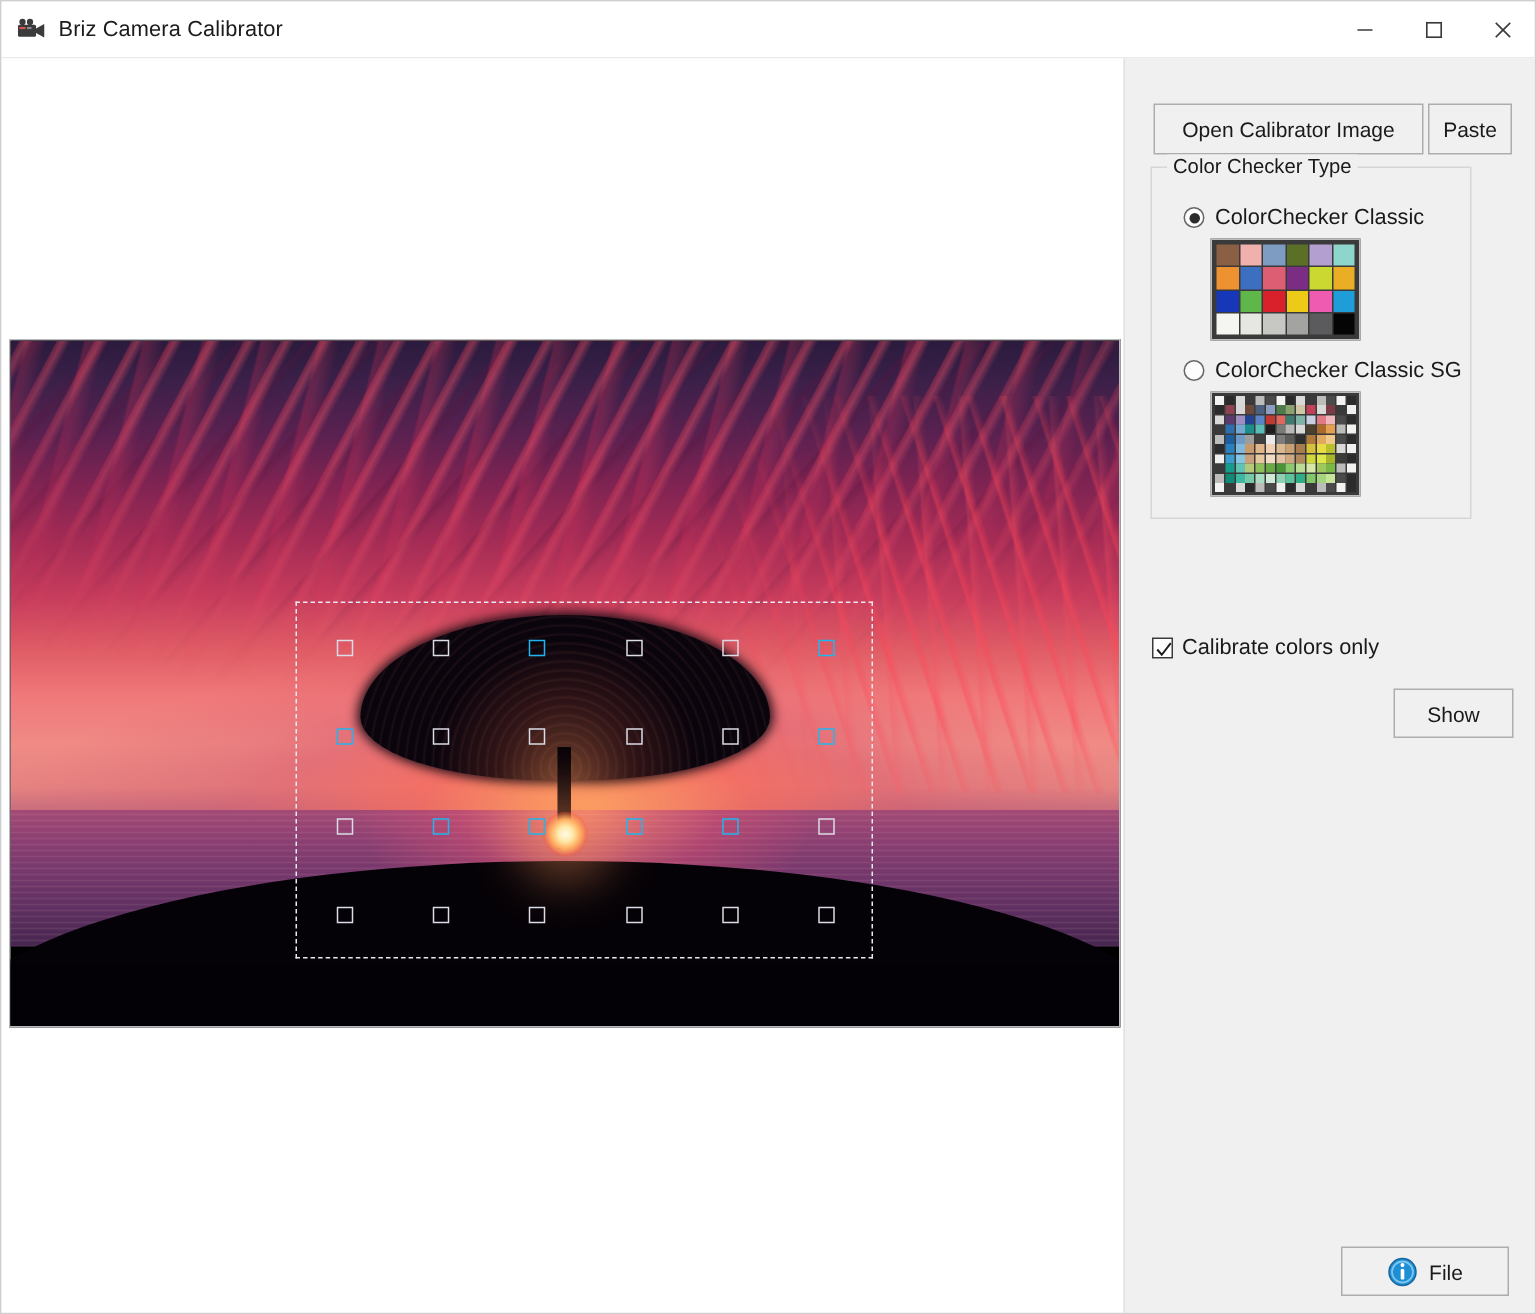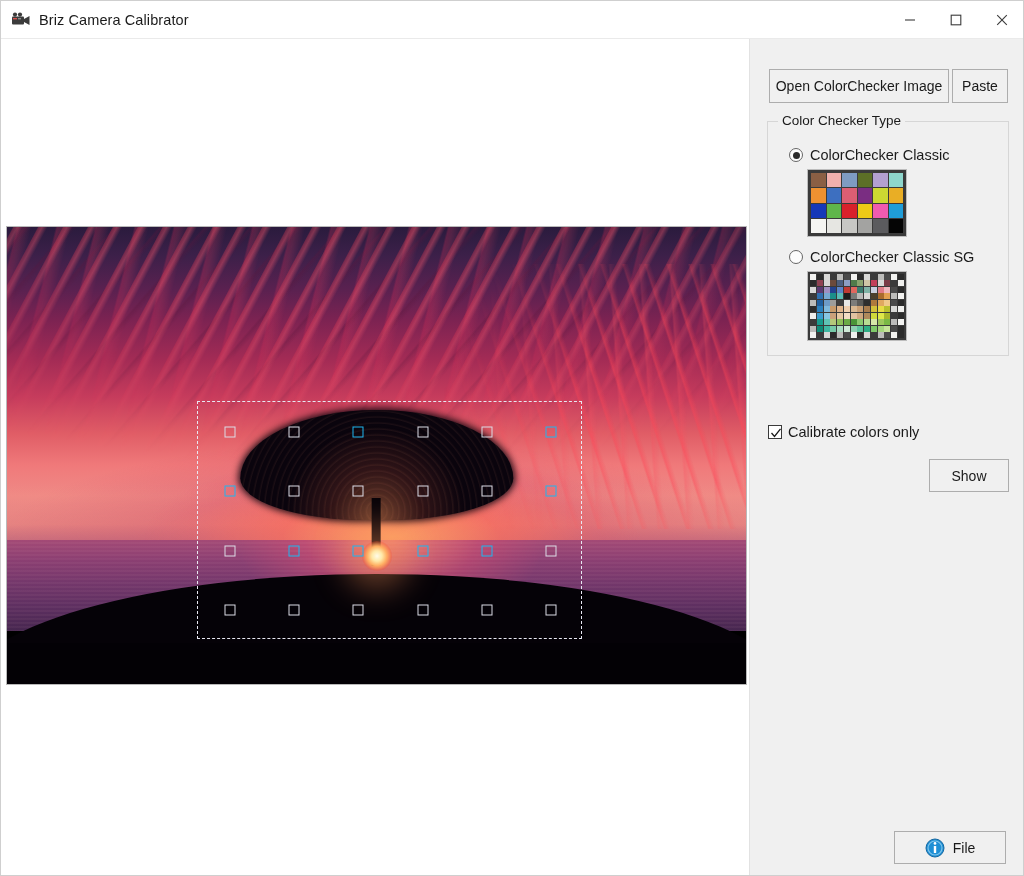--- a/index.html
+++ b/index.html
@@ -197,22 +197,22 @@
     font-size: 14px;
     display: flex; align-items: center; justify-content: center;
     user-select: none;
     white-space: nowrap;
   }
 
   #btn-open  { position: absolute; left: 19px;  top: 30px; width: 180px; height: 34px; }
   #btn-paste { position: absolute; left: 202px; top: 30px; width: 56px;  height: 34px; }
 
   #group-cct {
-    position: absolute; left: 17px; top: 82px;
-    width: 242px; height: 235px;
+    position: absolute; left: 17px; top: 72px;
+    width: 214px; height: 235px;
     border: 1px solid #d6d6d6;
   }
   #group-cct-title {
     position: absolute; left: 10px; top: -9px;
     background: #f0f0f0; padding: 0 4px;
     font-size: 13.5px; color: #1a1a1a;
   }
 
   .radio-row {
     position: absolute; display: flex; align-items: center; gap: 7px;
@@ -361,21 +361,21 @@
           <div class="marker" style="left: 160.417px; top: 208.25px;"></div>
           <div class="marker" style="left: 224.583px; top: 208.25px;"></div>
           <div class="marker" style="left: 288.75px; top: 208.25px;"></div>
           <div class="marker" style="left: 352.917px; top: 208.25px;"></div>
         </div>
     </div>
   </div>
 
   <div id="panel">
 
-    <div id="btn-open" class="btn">Open ColorChecker Image</div>
+    <div id="btn-open" class="btn">Open Calibrator Image</div>
     <div id="btn-paste" class="btn">Paste</div>
 
     <div id="group-cct">
       <div id="group-cct-title">Color Checker Type</div>
 
       <div id="radio-classic" class="radio-row">
         <span class="radio-dot">
             <span class="inner"></span>
           </span>
         <span class="radio-label">ColorChecker Classic</span>

